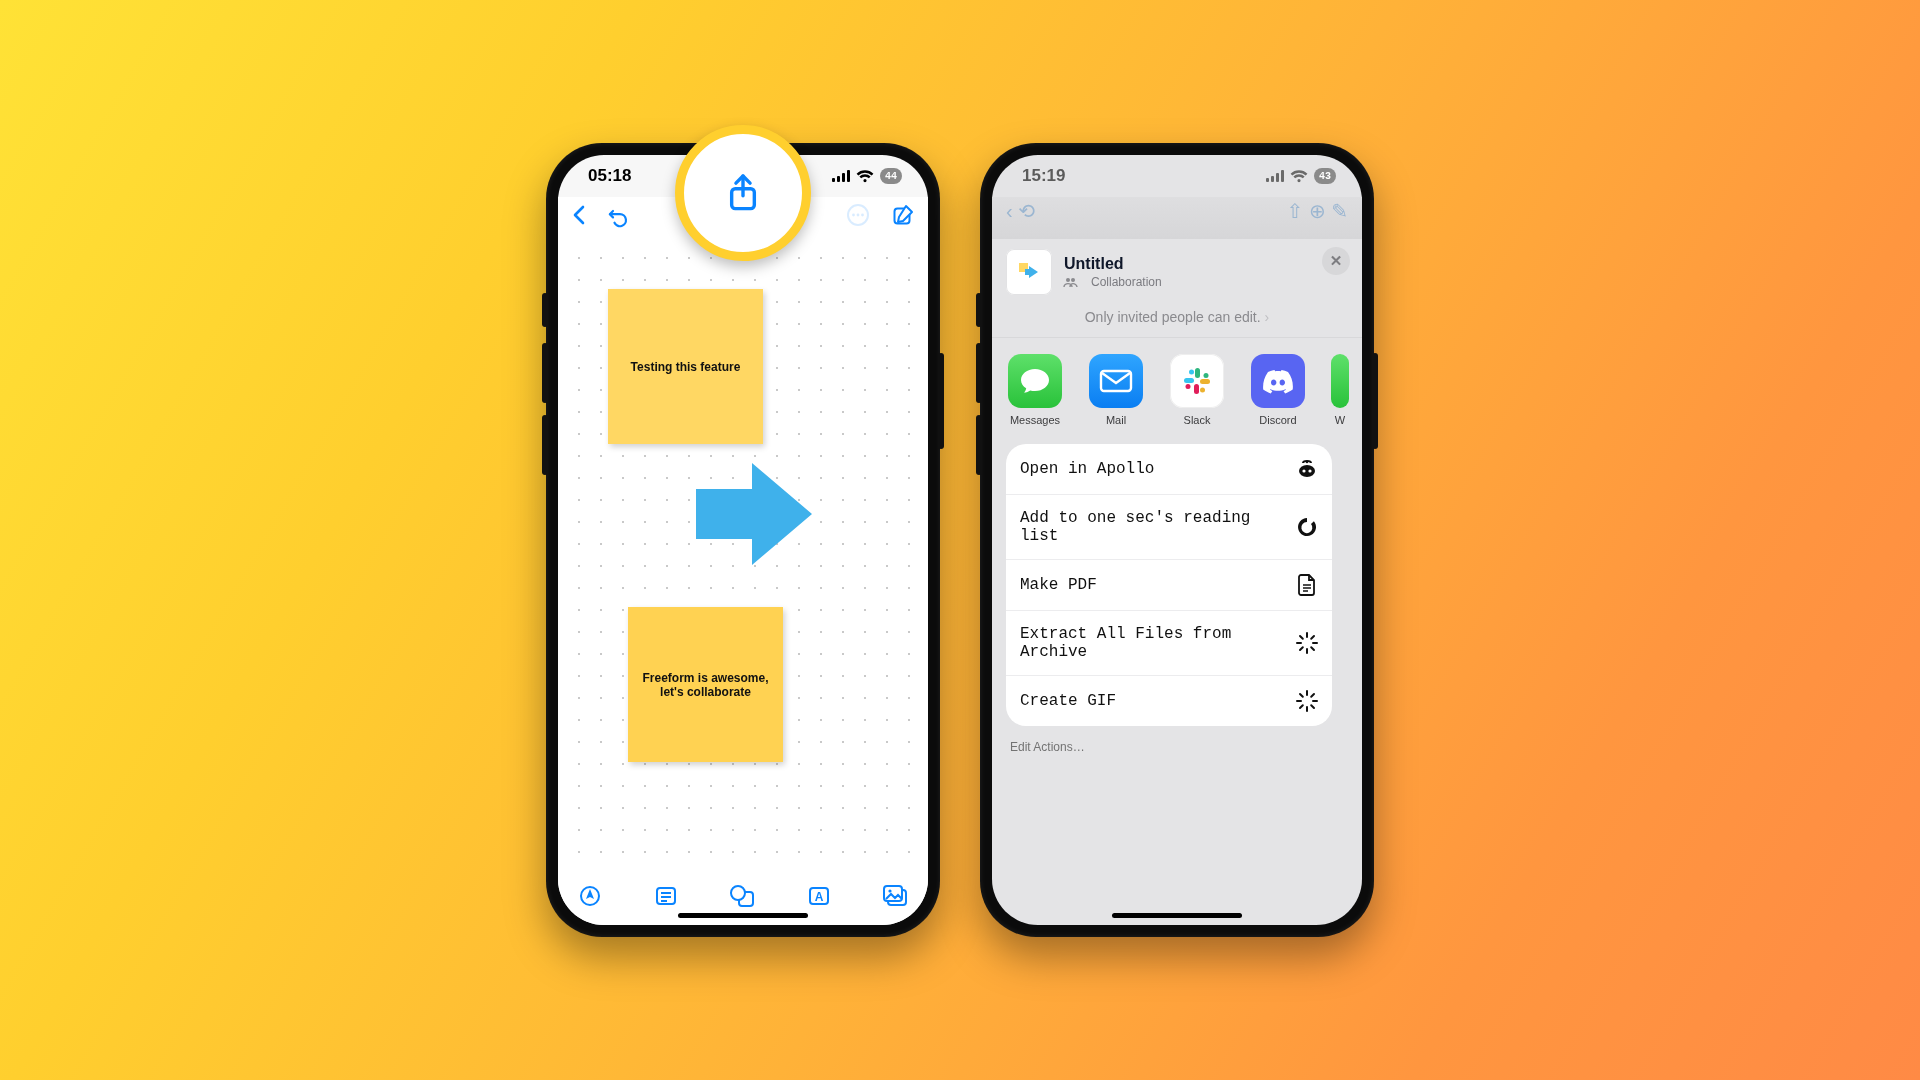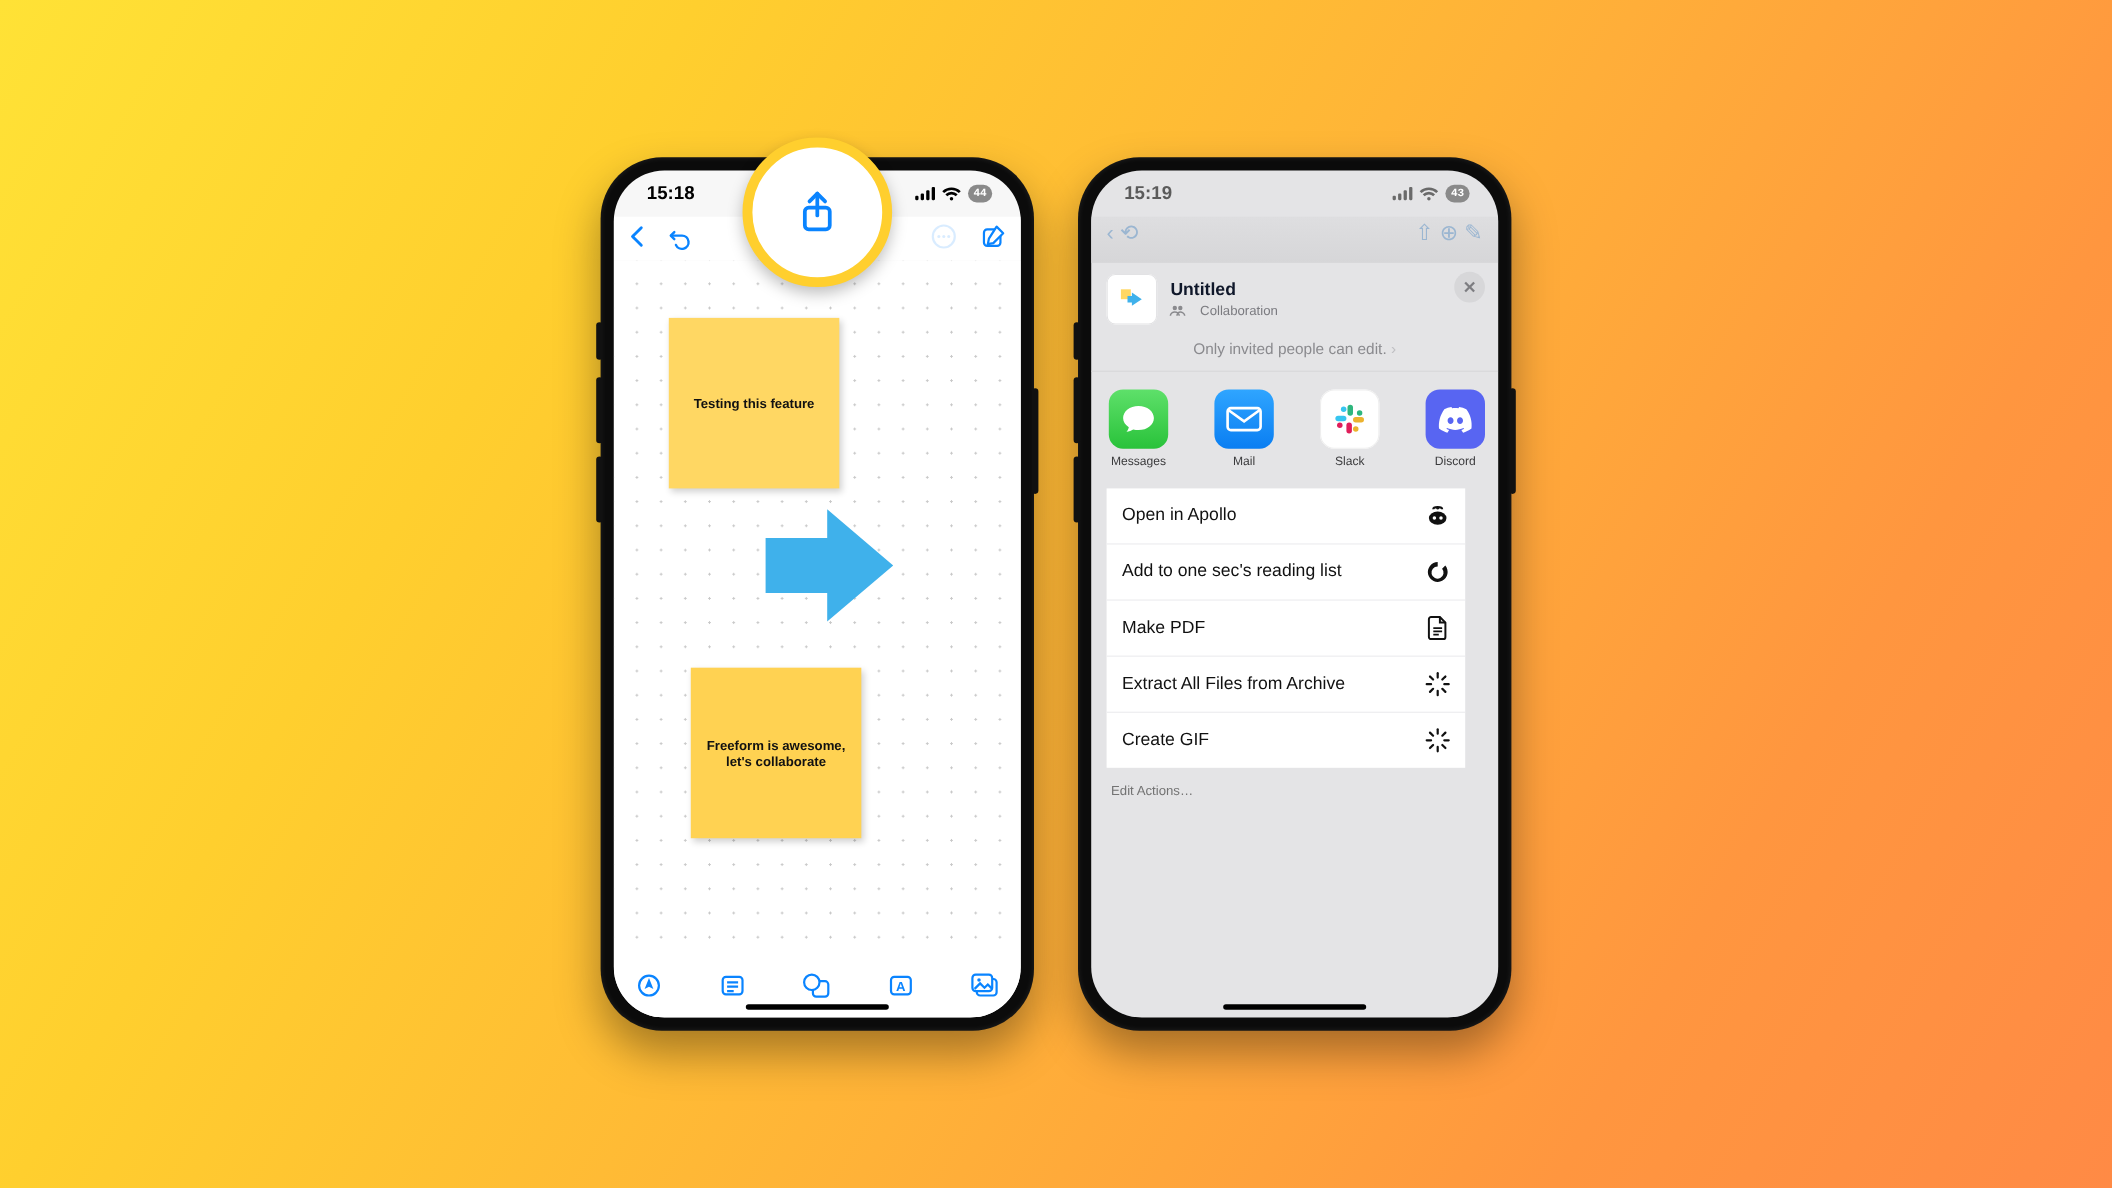--- a/index.html
+++ b/index.html
@@ -46,30 +46,30 @@
   .blur-nav span{font-size:20px;}
   .sheet-head{display:flex;align-items:center;gap:12px;padding:10px 14px 8px 14px;position:relative;}
   .doc-thumb{width:46px;height:46px;border-radius:8px;background:#fff;box-shadow:0 0 0 1px #e2e2e4 inset;display:flex;align-items:center;justify-content:center;}
   .doc-thumb svg{display:block;}
   .sheet-title{font-weight:600;font-size:16px;color:#0f172a;}
   .sheet-sub{font-size:12px;color:#7b7b80;display:flex;align-items:center;gap:14px;margin-top:2px;}
   .close-x{position:absolute;right:12px;top:8px;width:28px;height:28px;border-radius:14px;background:#d7d7d9;color:#7d7d81;display:flex;align-items:center;justify-content:center;font-size:15px;font-weight:700;}
   .perm-row{text-align:center;font-size:14px;color:#8a8a8e;padding:6px 0 12px;}
   .perm-row .chev{color:#bfbfc3;margin-left:4px;}
   .hr{height:1px;background:#d8d8da;margin:0;}
-  .apps-row{display:flex;gap:38px;padding:16px 14px 8px 14px;overflow:hidden;}
+  .apps-row{display:flex;gap:23px;padding:16px 14px 8px 14px;overflow:hidden;}
   .app{display:flex;flex-direction:column;align-items:center;gap:6px;width:58px;flex-shrink:0;}
   .app .tile{width:54px;height:54px;border-radius:13px;display:flex;align-items:center;justify-content:center;color:#fff;}
   .app .lbl{font-size:11px;color:#3b3b3d;}
   .tile.messages{background:linear-gradient(#5ee06a,#29c23a);}
   .tile.mail{background:linear-gradient(#2fa5ff,#0a7ef2);}
   .tile.slack{background:#fff;box-shadow:0 0 0 1px #eee inset;}
   .tile.discord{background:#5865f2;}
   .tile.partial{background:linear-gradient(#5ee06a,#29c23a);}
-  .actions-card{margin:10px 30px 0 14px;background:#fff;border-radius:0;overflow:hidden;}
+  .actions-card{margin:10px 30px 0 14px;background:#fff;border-radius:20px;overflow:hidden;font-family:Liberation Mono, monospace;}
   .action-row{display:flex;align-items:center;justify-content:space-between;padding:14px 14px;font-size:16px;color:#111;}
   .action-row + .action-row{border-top:1px solid #ececee;}
   .action-icon{width:22px;height:22px;display:flex;align-items:center;justify-content:center;}
   .edit-link{padding:14px 18px 0;font-size:12px;color:#737373;}
   svg{overflow:visible;}
 </style>
 </head>
 <body>
 
 <div class="stage">
@@ -84,21 +84,21 @@
       <svg width="34" height="40" viewBox="0 0 24 28">
         <path d="M12 2 L12 16" stroke="#0a84ff" stroke-width="2.4" fill="none" stroke-linecap="round"></path>
         <path d="M7 7 L12 2 L17 7" stroke="#0a84ff" stroke-width="2.4" fill="none" stroke-linecap="round" stroke-linejoin="round"></path>
         <rect x="4" y="11" width="16" height="14" rx="2.5" stroke="#0a84ff" stroke-width="2.4" fill="none"></rect>
       </svg>
     </div>
 
     <div class="screen">
       <div class="screen-col">
         <div class="status">
-          <span>15:18</span>
+          <span>05:18</span>
           <span class="right">
             <span class="cellular">
                 <span></span>
                 <span></span>
                 <span></span>
                 <span></span>
               </span>
             <span class="wifi-icon">
               <svg width="18" height="13" viewBox="0 0 18 13">
                   <path d="M9 12.2a1.6 1.6 0 100-3.2 1.6 1.6 0 000 3.2zM3.4 6.6a8 8 0 0111.2 0l-1.7 1.7a5.6 5.6 0 00-7.8 0zM.6 3.8a12 12 0 0116.8 0L15.7 5.5a9.6 9.6 0 00-13.4 0z" fill="#000"></path>

